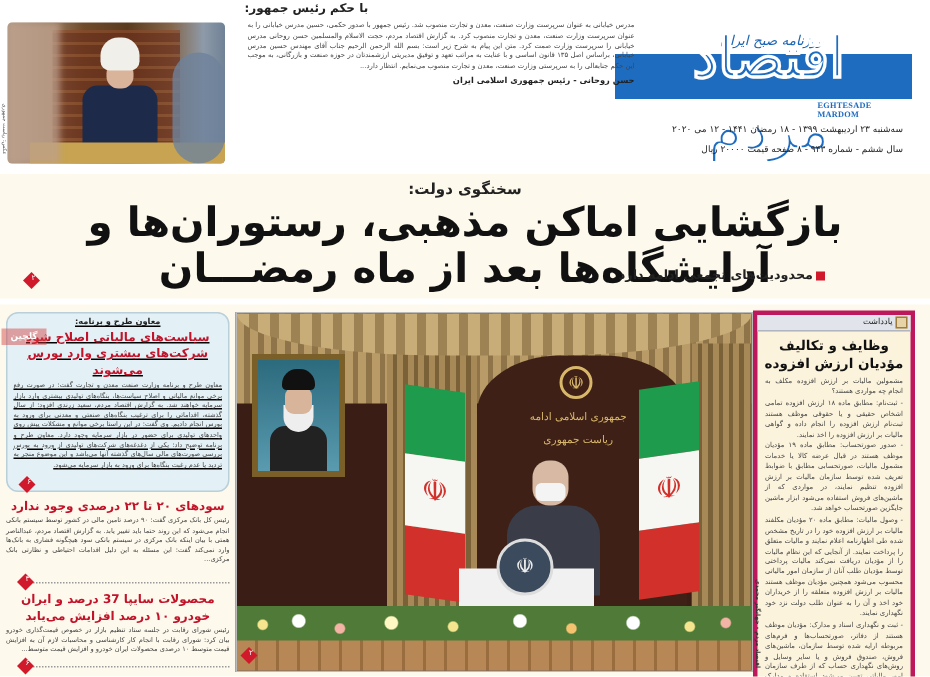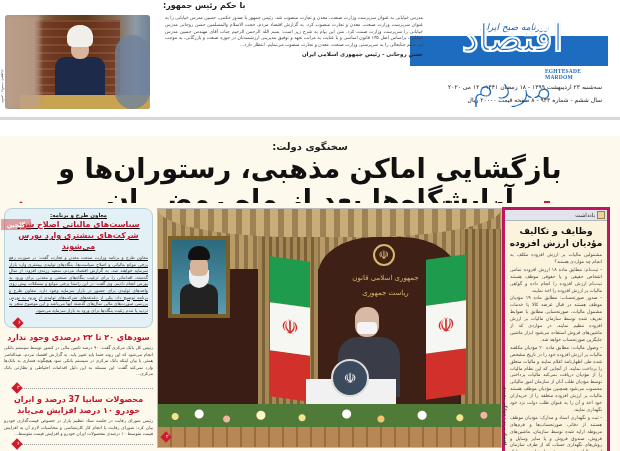--- a/index.html
+++ b/index.html
@@ -29,21 +29,21 @@
   .top-photo .figure-face { position: absolute; left: 66px; top: 26px; width: 18px; height: 18px; background: #d9b39a; border-radius: 8px; }
   .top-photo .figure-body { position: absolute; left: 50px; top: 42px; width: 50px; height: 40px; background: #1d2a4a; border-radius: 10px 10px 0 0; }
   .top-photo .desk { position: absolute; left: 15px; top: 80px; width: 130px; height: 14px; background: #c7a352; }
   .top-photo .blur-left { position: absolute; left: 0; top: 0; width: 35px; height: 94px; background: rgba(190,160,140,.75); filter: blur(2px); }
   .top-photo .blur-right { position: absolute; right: 0; top: 20px; width: 35px; height: 74px; background: rgba(110,130,155,.8); border-radius: 20px; }
   .photo-credit-left { position: absolute; left: 0; top: 28px; width: 5px; height: 75px; writing-mode: vertical-rl; font-size: 3.5px; color: #555; }
 
   .mast-divider { position: absolute; left: 0; top: 117px; width: 620px; height: 3px; background: #d8d8d8; }
 
   
-  .headline-area { position: absolute; left: 0; top: 136px; width: 620px; height: 83px; background: #fdf9ec; }
+  .headline-area { position: absolute; left: 0; top: 116px; width: 620px; height: 83px; background: #fdf9ec; }
   .main-kicker { position: absolute; left: 0; width: 620px; top: 5px; text-align: center; font-size: 10px; font-weight: bold; color: #222; }
   .main-headline { position: absolute; left: 0; width: 620px; top: 17px; text-align: center; font-size: 27px; font-weight: bold; color: #111; letter-spacing: -0.5px; }
   .subheads { position: absolute; right: 70px; top: 63px; display: flex; gap: 16px; font-size: 8.5px; font-weight: bold; color: #222; }
   .subhead { display: flex; align-items: center; gap: 2px; }
   .sq-bullet { display: inline-block; width: 6px; height: 6px; background: #d0192a; }
   .page-badge { display: inline-block; width: 8px; height: 8px; background: #d0192a; transform: rotate(45deg); position: relative; }
   .page-badge span { position: absolute; left: 0; top: -1px; width: 8px; text-align: center; color: #fff; font-size: 5px; transform: rotate(-45deg); }
   .headline-badge { position: absolute; left: 17px; top: 67px; }
 
   
@@ -179,21 +179,21 @@
     </div>
   </div>
 
   <div class="press-photo">
     <div class="curtain"></div>
     <div class="curtain-side-l"></div>
     <div class="curtain-side-r"></div>
     <div class="curtain-valance"></div>
     <div class="backdrop-center"></div>
     <div class="emblem">☫</div>
-    <div class="backdrop-text1">جمهوری اسلامی قانون</div>
+    <div class="backdrop-text1">جمهوری اسلامی ادامه</div>
     <div class="backdrop-text2">ریاست جمهوری</div>
     <div class="portrait">
       <div class="portrait-inner">
         <div class="portrait-robe"></div>
         <div class="portrait-beard"></div>
         <div class="portrait-face"></div>
         <div class="portrait-turban"></div>
       </div>
     </div>
     <div class="flag flag-left">

